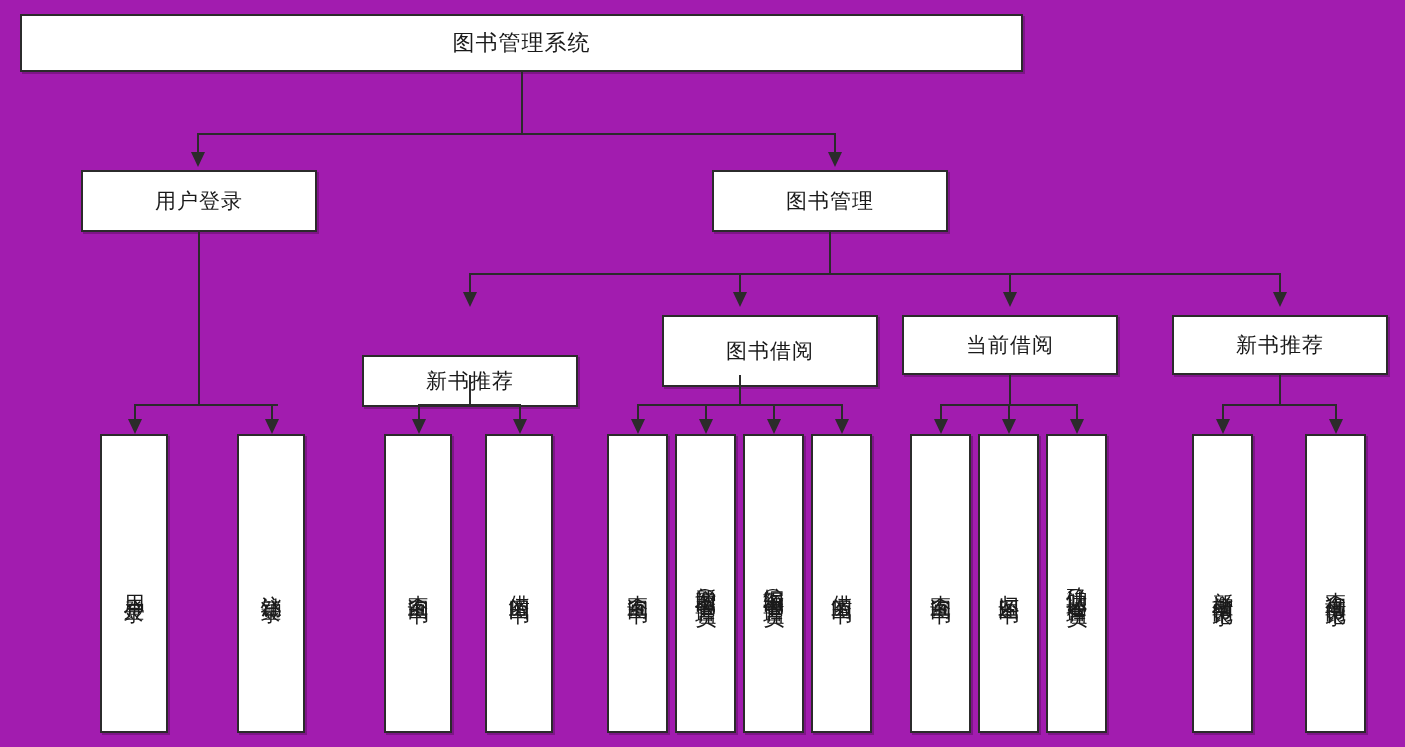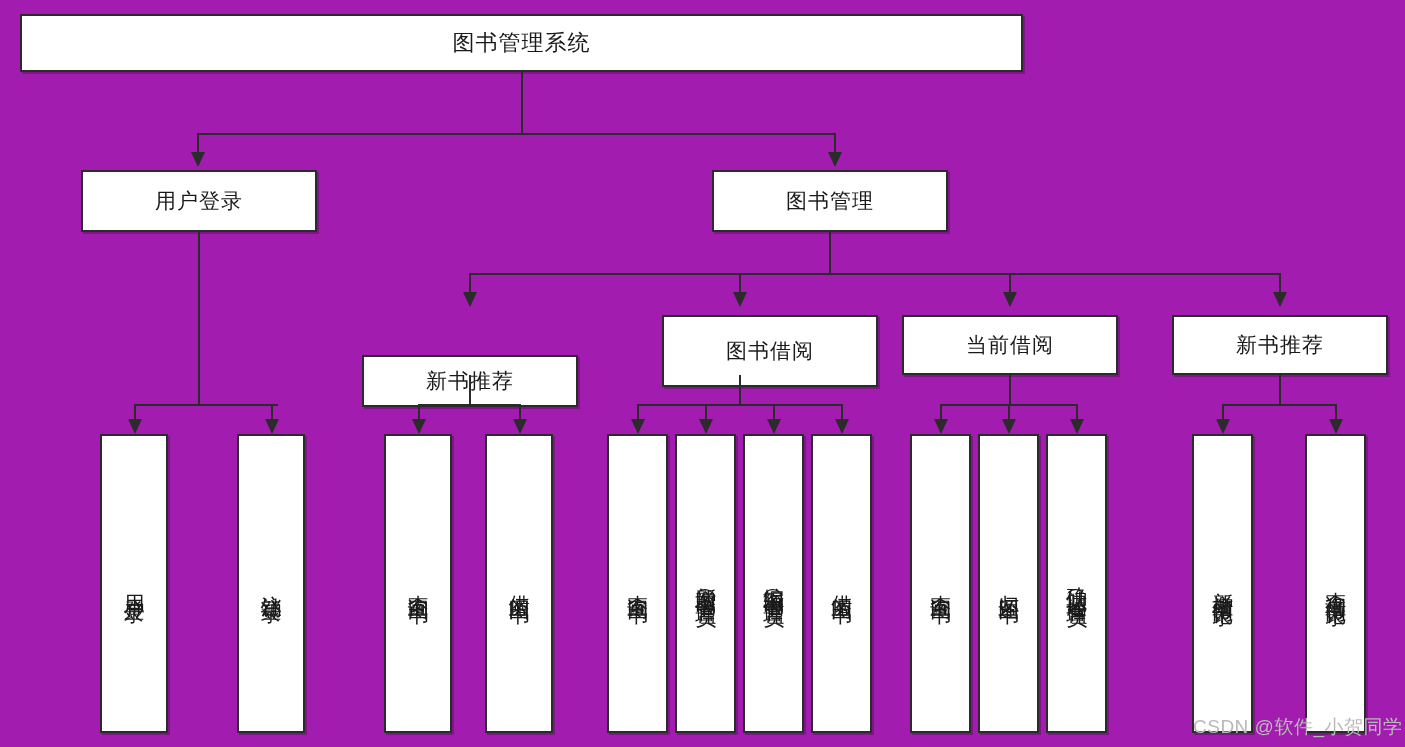--- a/index.html
+++ b/index.html
@@ -153,15 +153,14 @@
   <div class="node vert" style="left:743px;top:434px;width:61px;height:299px;">编辑图书（管理员）</div>
   <div class="node vert" style="left:811px;top:434px;width:61px;height:299px;">借阅图书</div>
 
   <div class="node vert" style="left:910px;top:434px;width:61px;height:299px;">查询图书</div>
   <div class="node vert" style="left:978px;top:434px;width:61px;height:299px;">归还图书</div>
   <div class="node vert" style="left:1046px;top:434px;width:61px;height:299px;">确认归还（管理员）</div>
 
   <div class="node vert" style="left:1192px;top:434px;width:61px;height:299px;">新增借阅记录</div>
   <div class="node vert" style="left:1305px;top:434px;width:61px;height:299px;">查询借阅记录</div>
 
-  <div class="watermark" style="left:1193px;top:714px;">CSDN @软件_小贺同学</div>
 
 </div>
 
 </body></html>

